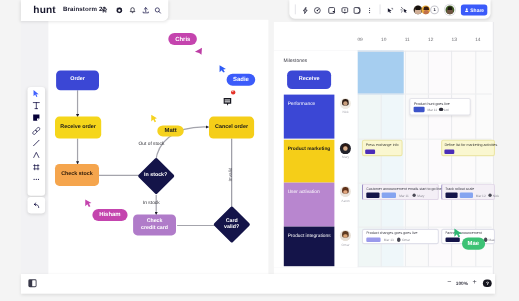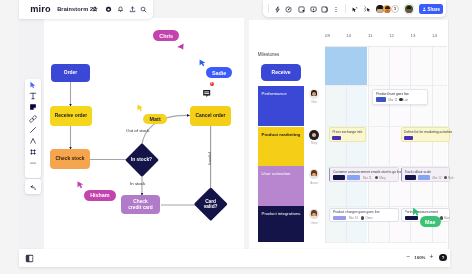--- a/index.html
+++ b/index.html
@@ -210,21 +210,21 @@
     <div style="position:absolute;left:159.2px;top:66.2px;">
       <svg width="8" height="8.4" viewBox="0 0 80 84">
         <path d="M2 1 H72 V54 H46 L37 72 L33 54 H2 Z" fill="#17171f"></path>
         <path d="M13 19 H61 M13 36 H61" stroke="#fff" stroke-width="9"></path>
       </svg>
       <span style="position:absolute;left:6.6px;top:-2.1px;width:3.8px;height:3.8px;border-radius:50%;background:#e5342a;color:#fff;font-size:2.6px;font-weight:700;display:flex;align-items:center;justify-content:center">2</span>
     </div>
   </div>
 
   <div class="topbar">
-    <span class="miro">miro</span>
+    <span class="miro">hunt</span>
     <span class="boardname">Brainstorm 22</span>
     <span class="tb-ic" style="left:72.6px;top:6.3px">
       <svg width="6" height="6" viewBox="0 0 16 16">
           <path d="M8 1.9 L9.85 5.85 L14.2 6.45 L11.05 9.45 L11.8 13.7 L8 11.65 L4.2 13.7 L4.95 9.45 L1.8 6.45 L6.15 5.85 Z" fill="none" stroke="#1a1a2e" stroke-width="1.7" stroke-linejoin="round"></path>
         </svg>
     </span>
     <span class="tb-ic" style="left:86px;top:5.8px">
       <svg width="7" height="7" viewBox="0 0 16 16">
           <path d="M8 1.2 l1.5 1 1.8-.4 .7 1.7 1.7 .7-.4 1.8 1 1.5-1 1.5 .4 1.8-1.7 .7-.7 1.7-1.8-.4-1.5 1-1.5-1-1.8 .4-.7-1.7-1.7-.7 .4-1.8-1-1.5 1-1.5-.4-1.8 1.7-.7 .7-1.7 1.8 .4z" fill="#1a1a2e"></path>
           <circle cx="8" cy="8" r="2.5" fill="#fff"></circle>

